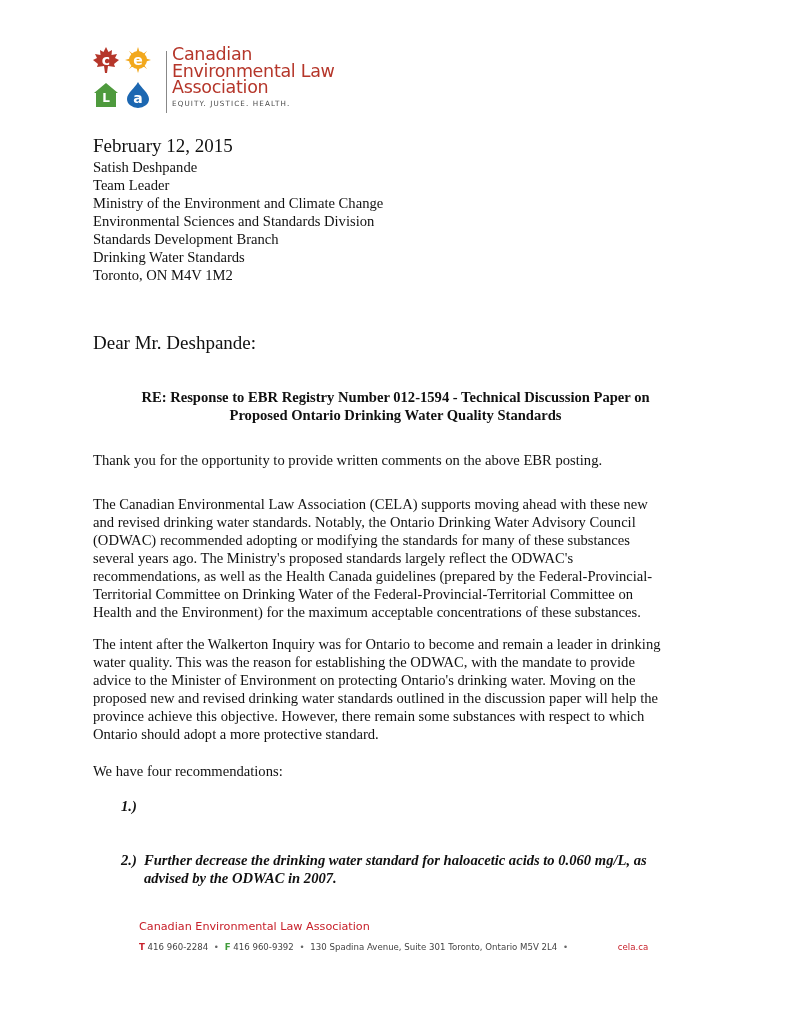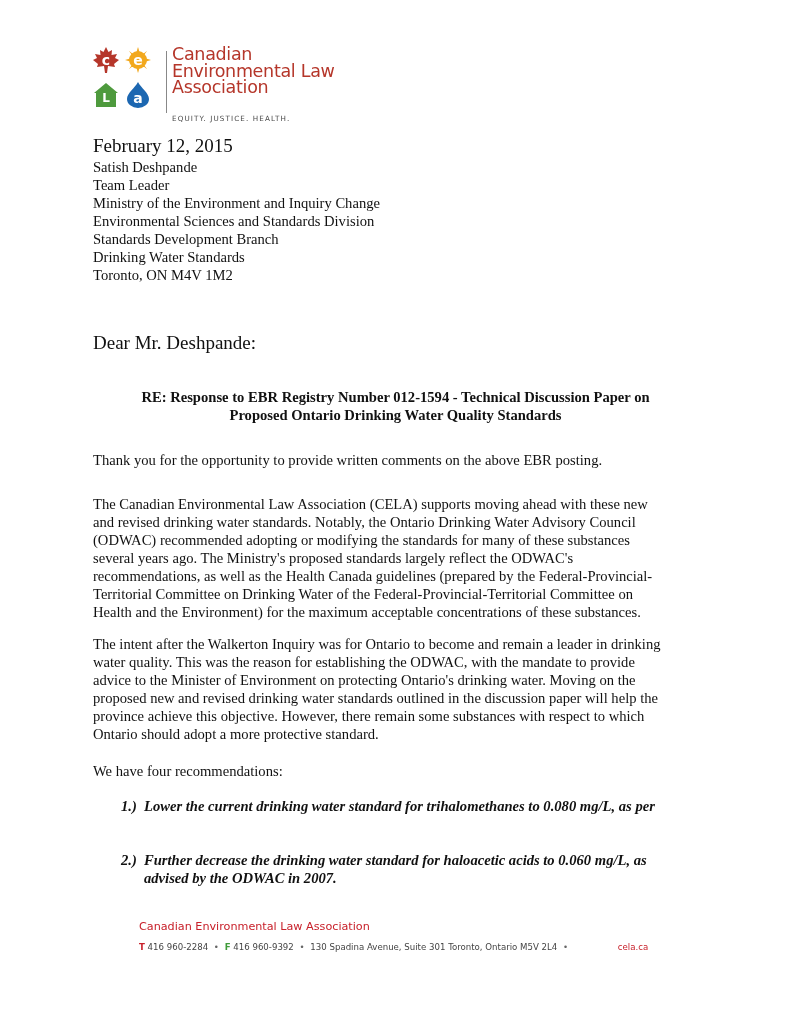--- a/index.html
+++ b/index.html
@@ -12,21 +12,21 @@
     .ico { position: absolute; width: 26px; height: 26px; display: flex; align-items: center; justify-content: center; font-family: "DejaVu Sans", sans-serif; font-weight: bold; color: #fff; font-size: 14px; }
     .ico svg { position: absolute; left: 0; top: 0; }
     .ico span { position: relative; z-index: 1; line-height: 1; }
     .ico-c { left: 2px; top: 2px; }
     .ico-e { left: 34px; top: 2px; }
     .ico-l { left: 2px; top: 37px; }
     .ico-a { left: 34px; top: 37px; }
     .logo-divider { position: absolute; left: 75px; top: 6px; width: 1px; height: 62px; background: #888; }
     .logo-text { position: absolute; left: 81px; top: 1px; font-family: "DejaVu Sans", sans-serif; color: #b5362a; }
     .logo-line { font-size: 17.5px; line-height: 16.5px; letter-spacing: -0.3px; white-space: nowrap; }
-    .logo-tagline { font-size: 7.2px; letter-spacing: 1.1px; color: #4a4a4a; margin-top: 18px; white-space: nowrap; }
+    .logo-tagline { font-size: 7.2px; letter-spacing: 1.1px; color: #4a4a4a; margin-top: 3px; white-space: nowrap; }
 
     
     .txt { position: absolute; left: 93px; font-size: 19px; line-height: 18px; white-space: nowrap; }
     .para { position: absolute; left: 93px; width: 620px; font-size: 14.6px; line-height: 18px; }
     .para div { white-space: nowrap; }
     .subject { position: absolute; left: 93px; width: 605px; top: 388px; text-align: center; font-weight: bold; font-size: 14.6px; line-height: 18px; }
     .subject div { white-space: nowrap; }
 
     .rec { position: absolute; left: 121px; font-style: italic; font-weight: bold; font-size: 14.6px; line-height: 18px; }
     .rec-num { position: absolute; left: 0; top: 0; }
@@ -91,21 +91,21 @@
       <div class="logo-line">Association</div>
       <div class="logo-tagline">EQUITY. JUSTICE. HEALTH.</div>
     </div>
   </div>
 
   <div class="txt" style="top:137px;">February 12, 2015</div>
 
   <div class="para" style="top:158px;">
     <div>Satish Deshpande</div>
     <div>Team Leader</div>
-    <div>Ministry of the Environment and Inquiry Change</div>
+    <div>Ministry of the Environment and Climate Change</div>
     <div>Environmental Sciences and Standards Division</div>
     <div>Standards Development Branch</div>
     <div>Drinking Water Standards</div>
     <div>Toronto, ON   M4V 1M2</div>
   </div>
 
   <div class="txt" style="top:334px;">Dear Mr. Deshpande:</div>
 
   <div class="subject">
     <div>RE: Response to EBR Registry Number 012-1594 - Technical Discussion Paper on</div>
@@ -135,21 +135,20 @@
     <div>Ontario should adopt a more protective standard.</div>
   </div>
 
   <div class="para" style="top:762px;">
     <div>We have four recommendations:</div>
   </div>
 
   <div class="rec" style="top:797px;">
     <span class="rec-num">1.)</span>
     <div class="rec-body">
-      <div>Lower the current drinking water standard for trihalomethanes to 0.080 mg/L, as per</div>
     </div>
   </div>
 
   <div class="rec" style="top:851px;">
     <span class="rec-num">2.)</span>
     <div class="rec-body">
       <div>Further decrease the drinking water standard for haloacetic acids to 0.060 mg/L, as</div>
       <div>advised by the ODWAC in 2007.</div>
     </div>
   </div>

